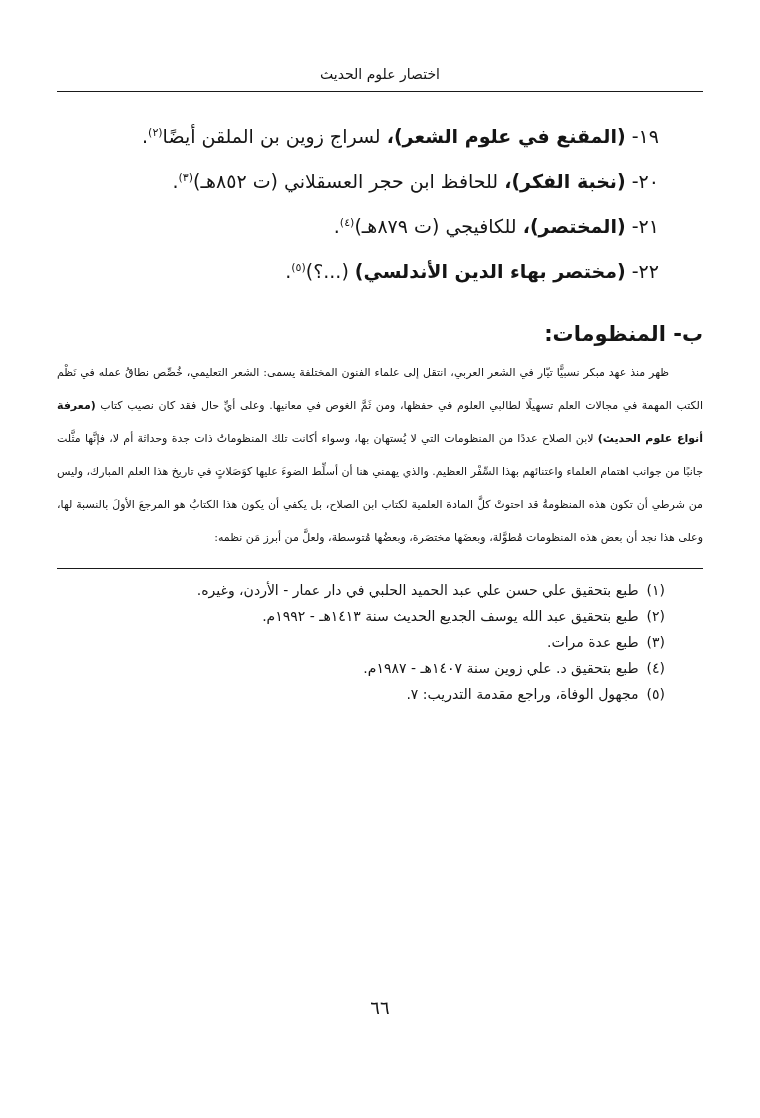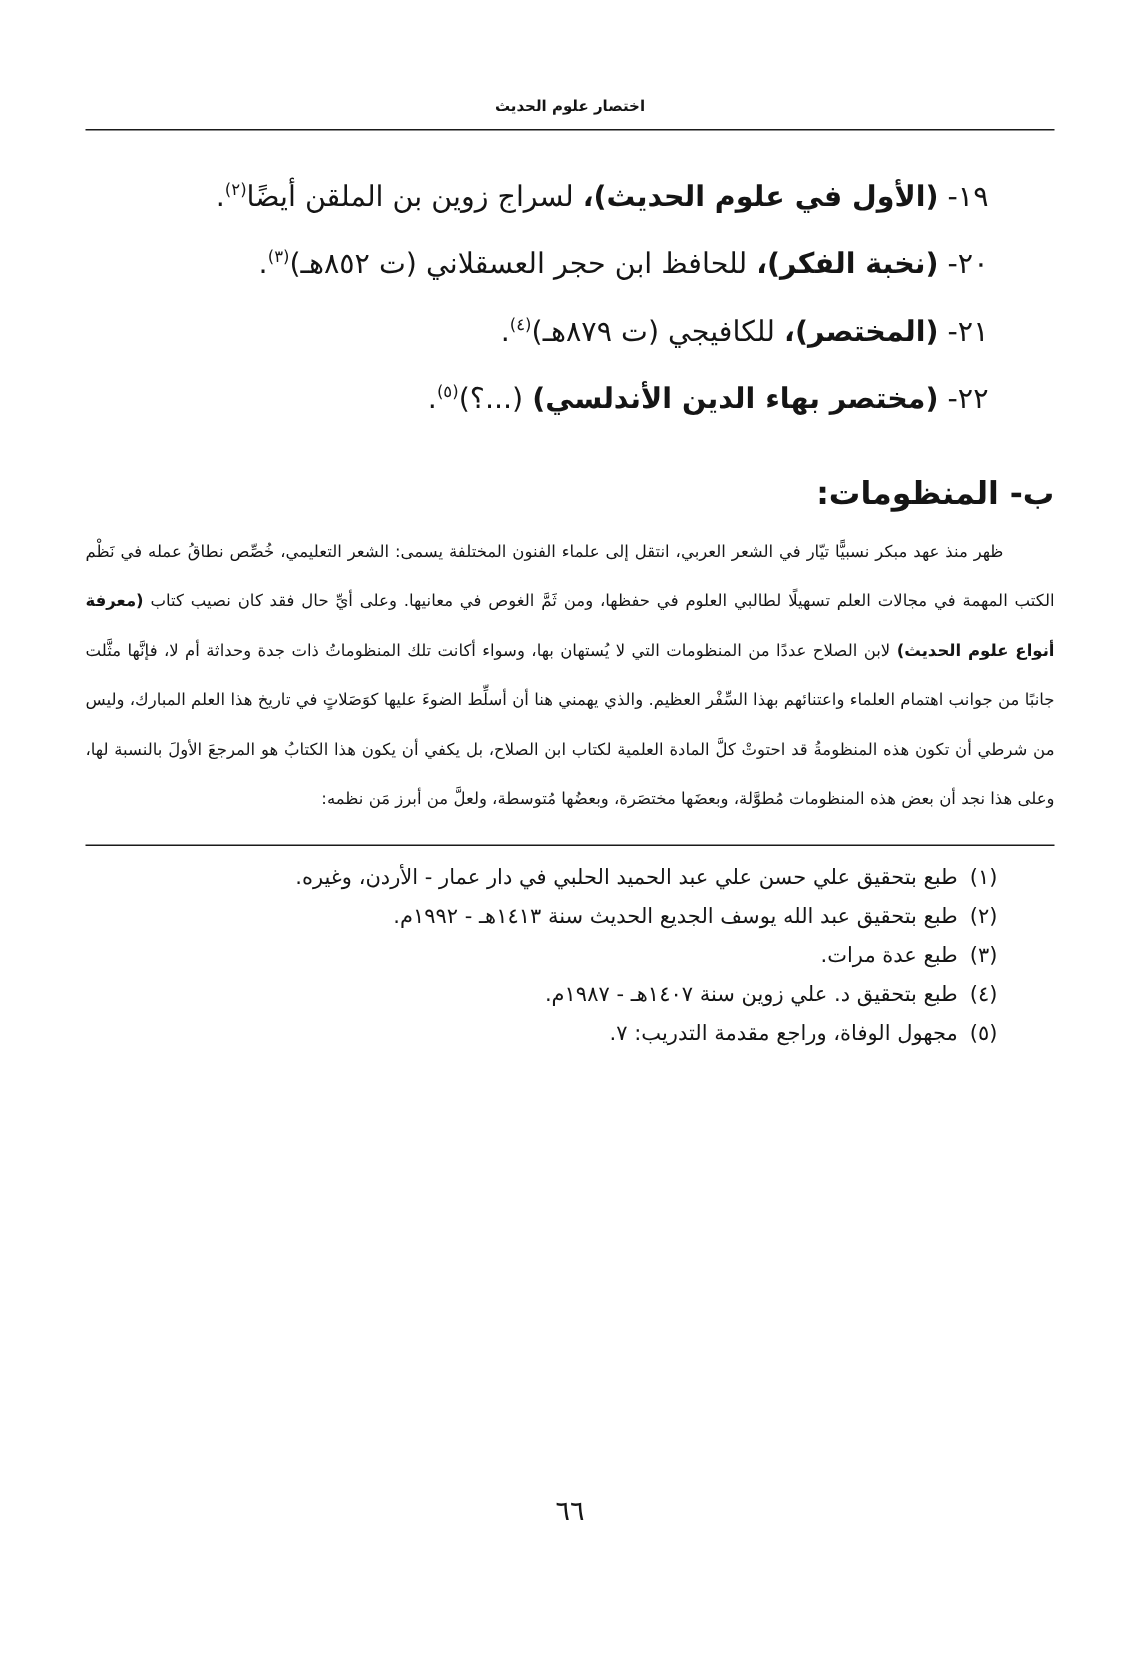--- a/index.html
+++ b/index.html
@@ -16,22 +16,22 @@
     width: 760px;
     height: 1118px;
     padding: 66px 57px 0 57px;
     direction: rtl;
     background: #ffffff;
   }
   
   .page-header { margin-bottom: 0; }
   .header-title {
     text-align: center;
-    font-weight: bold;
-    font-size: 10px;
+    font-weight: normal;
+    font-size: 14px;
     letter-spacing: 0.2px;
     margin-bottom: 9px;
   }
   .header-rule {
     border-top: 1.6px solid #1a1a1a;
   }
   
   .works-list {
     margin-top: 22px;
     padding-right: 44px;
@@ -91,21 +91,21 @@
 <div class="page">
 
   <header class="page-header">
     <div class="header-title">اختصار علوم الحديث</div>
     <div class="header-rule"></div>
   </header>
 
   <section class="works-list">
     <div class="work-item">
       <span class="work-num">١٩-</span>
-      <span class="work-title">(الأول في علوم الحديث)،</span>
+      <span class="work-title">(المقنع في علوم الشعر)،</span>
       <span class="work-rest">لسراج زوين بن الملقن أيضًا</span><sup class="fn-mark">(٢)</sup><span>.</span>
     </div>
     <div class="work-item">
       <span class="work-num">٢٠-</span>
       <span class="work-title">(نخبة الفكر)،</span>
       <span class="work-rest">للحافظ ابن حجر العسقلاني (ت ٨٥٢هـ)</span><sup class="fn-mark">(٣)</sup><span>.</span>
     </div>
     <div class="work-item">
       <span class="work-num">٢١-</span>
       <span class="work-title">(المختصر)،</span>

